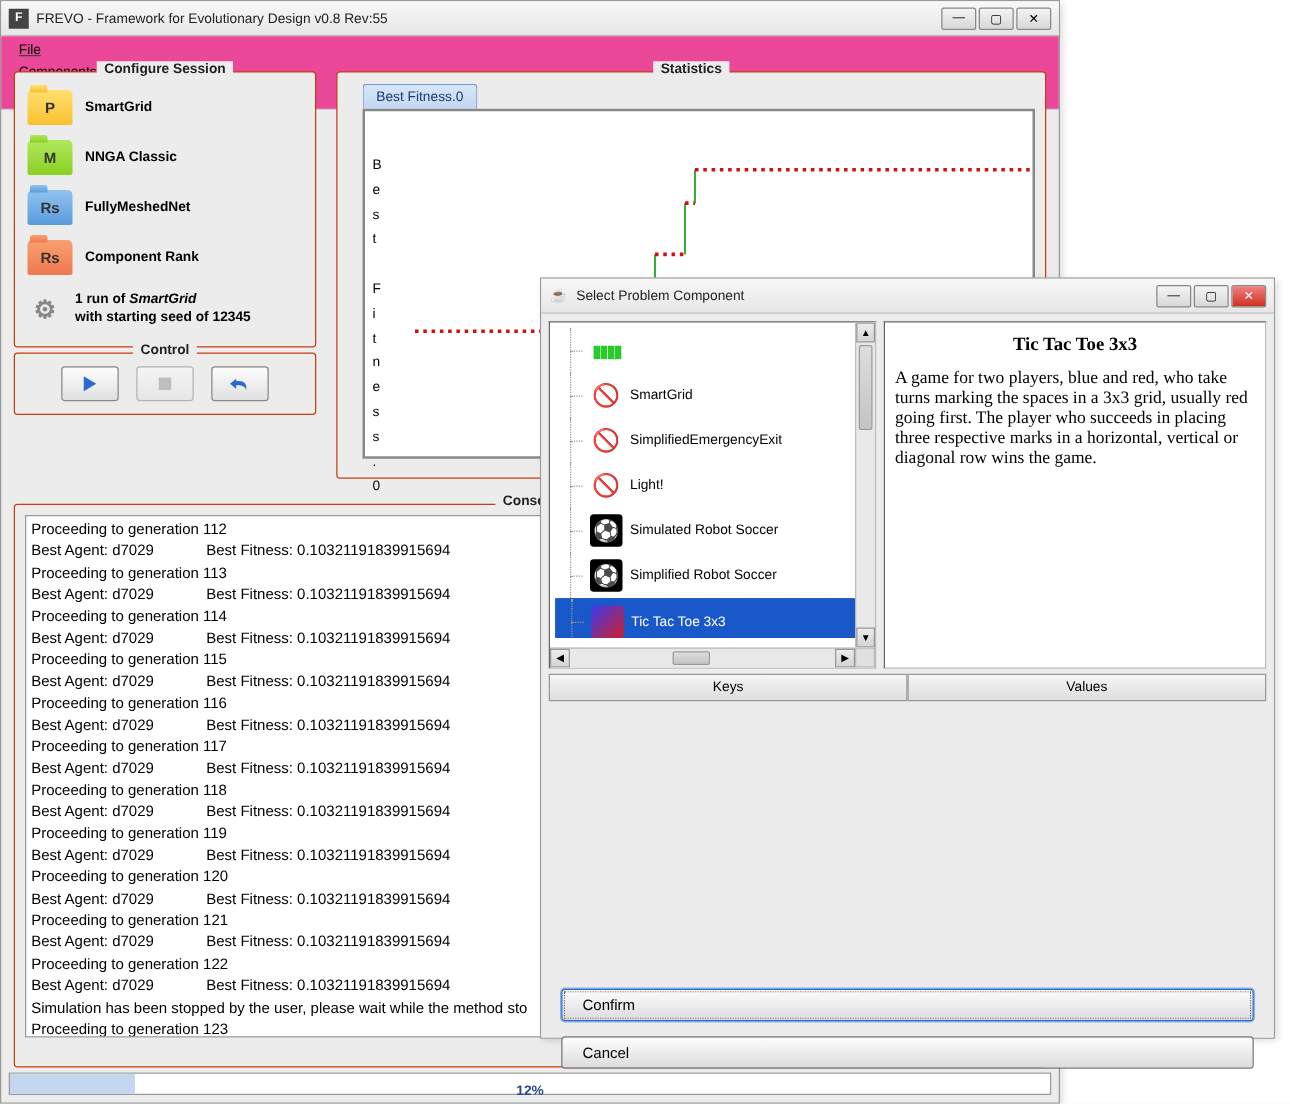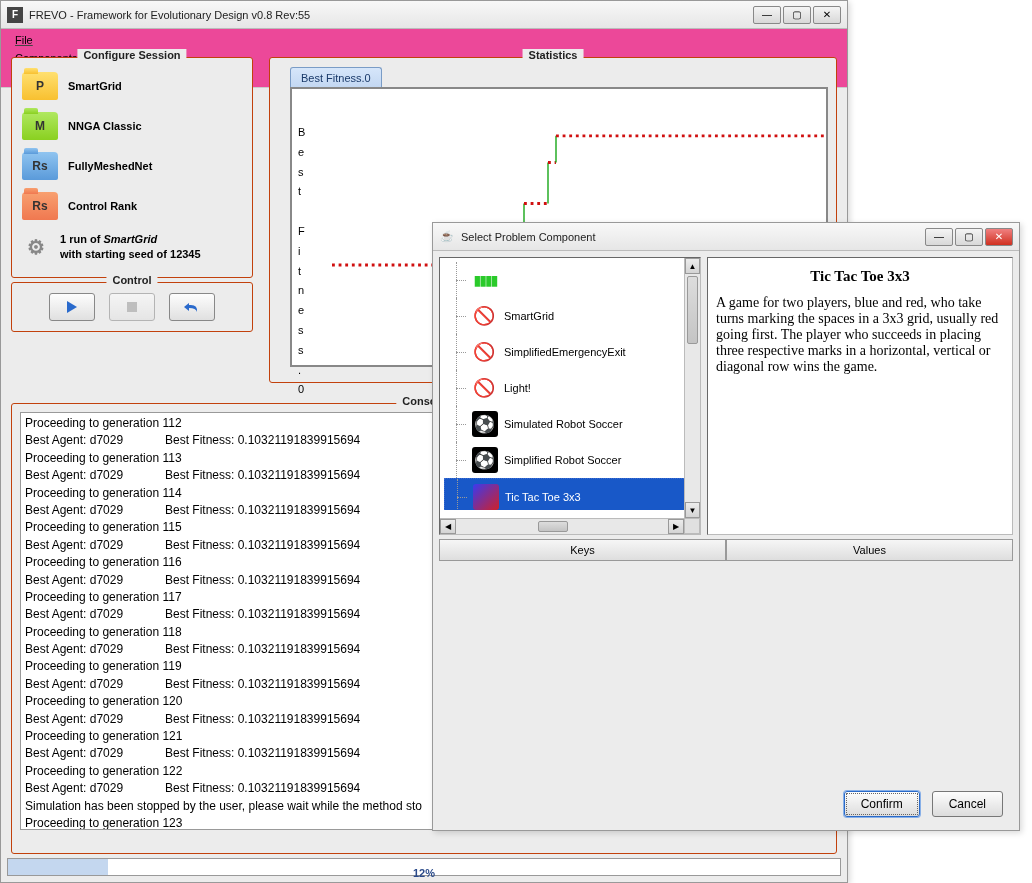--- a/index.html
+++ b/index.html
@@ -83,21 +83,21 @@
 .scrollbar-v .arrow { position:absolute; left:0; right:0; height:16px; background:linear-gradient(#ececec,#d4d4d4); border:1px solid #999; display:flex; align-items:center; justify-content:center; font-size:8px; }
 .scrollbar-h { position:absolute; left:0; right:16px; bottom:0; height:16px; background:#e8e8e8; border-top:1px solid #bbb; }
 .scrollbar-h .thumb { position:absolute; top:2px; bottom:2px; left:98px; width:30px; background:linear-gradient(#ddd,#c4c4c4); border:1px solid #999; border-radius:2px; }
 .scrollbar-h .arrow { position:absolute; top:0; bottom:0; width:16px; background:linear-gradient(#ececec,#d4d4d4); border:1px solid #999; display:flex; align-items:center; justify-content:center; font-size:8px; }
 .corner { position:absolute; right:0; bottom:0; width:16px; height:16px; background:#e0e0e0; border:1px solid #bbb; }
 .desc-pane { flex:1; margin-left:6px; border:1px inset #bbb; background:#fff; padding:8px; font-family: 'Times New Roman', serif; font-size:14px; overflow:auto; }
 .desc-pane h3 { text-align:center; margin:2px 0 10px 0; font-size:15px; }
 .kv-header { display:flex; height:22px; margin-top:4px; }
 .kv-header .kcol,.kv-header .vcol { flex:1; border:1px solid #999; background:linear-gradient(#f6f6f6,#dedede); display:flex; align-items:center; justify-content:center; }
 .kv-body { height:222px; background:#ececec; }
-.dlg-buttons { display:flex; justify-content:flex-end; gap:12px; padding:8px 10px; }
+.dlg-buttons { display:flex; justify-content:flex-end; gap:12px; padding:8px 10px;flex-direction:column; }
 .pushbtn { padding:5px 16px; background:linear-gradient(#fdfdfd,#dcdcdc); border:1px solid #777; border-radius:3px; cursor:pointer; font-size:12px; outline:1px dotted transparent; }
 .pushbtn.focus { outline:1px dotted #666; outline-offset:-3px; border-color:#2a6ac8; box-shadow:0 0 0 1px #88b0e8; }
 </style>
 </head>
 <body>
 
 <div class="win" style="left:0; top:0; width:848px; height:883px;">
   <div class="titlebar">
     <div class="icon">F</div>
     <div class="title">FREVO - Framework for Evolutionary Design v0.8 Rev:55</div>
@@ -124,21 +124,21 @@
           <div class="cfg-item">
             <div class="folder green">M</div>
             <span>NNGA Classic</span>
           </div>
           <div class="cfg-item">
             <div class="folder blue">Rs</div>
             <span>FullyMeshedNet</span>
           </div>
           <div class="cfg-item">
             <div class="folder red">Rs</div>
-            <span>Control Rank</span>
+            <span>Component Rank</span>
           </div>
         </div>
       <div class="cfg-item">
         <div class="gear">⚙</div>
         <div class="run-desc">
           <span>1 run of </span><b>SmartGrid</b><br>
           <span>with starting seed of 12345</span>
         </div>
       </div>
     </div>

